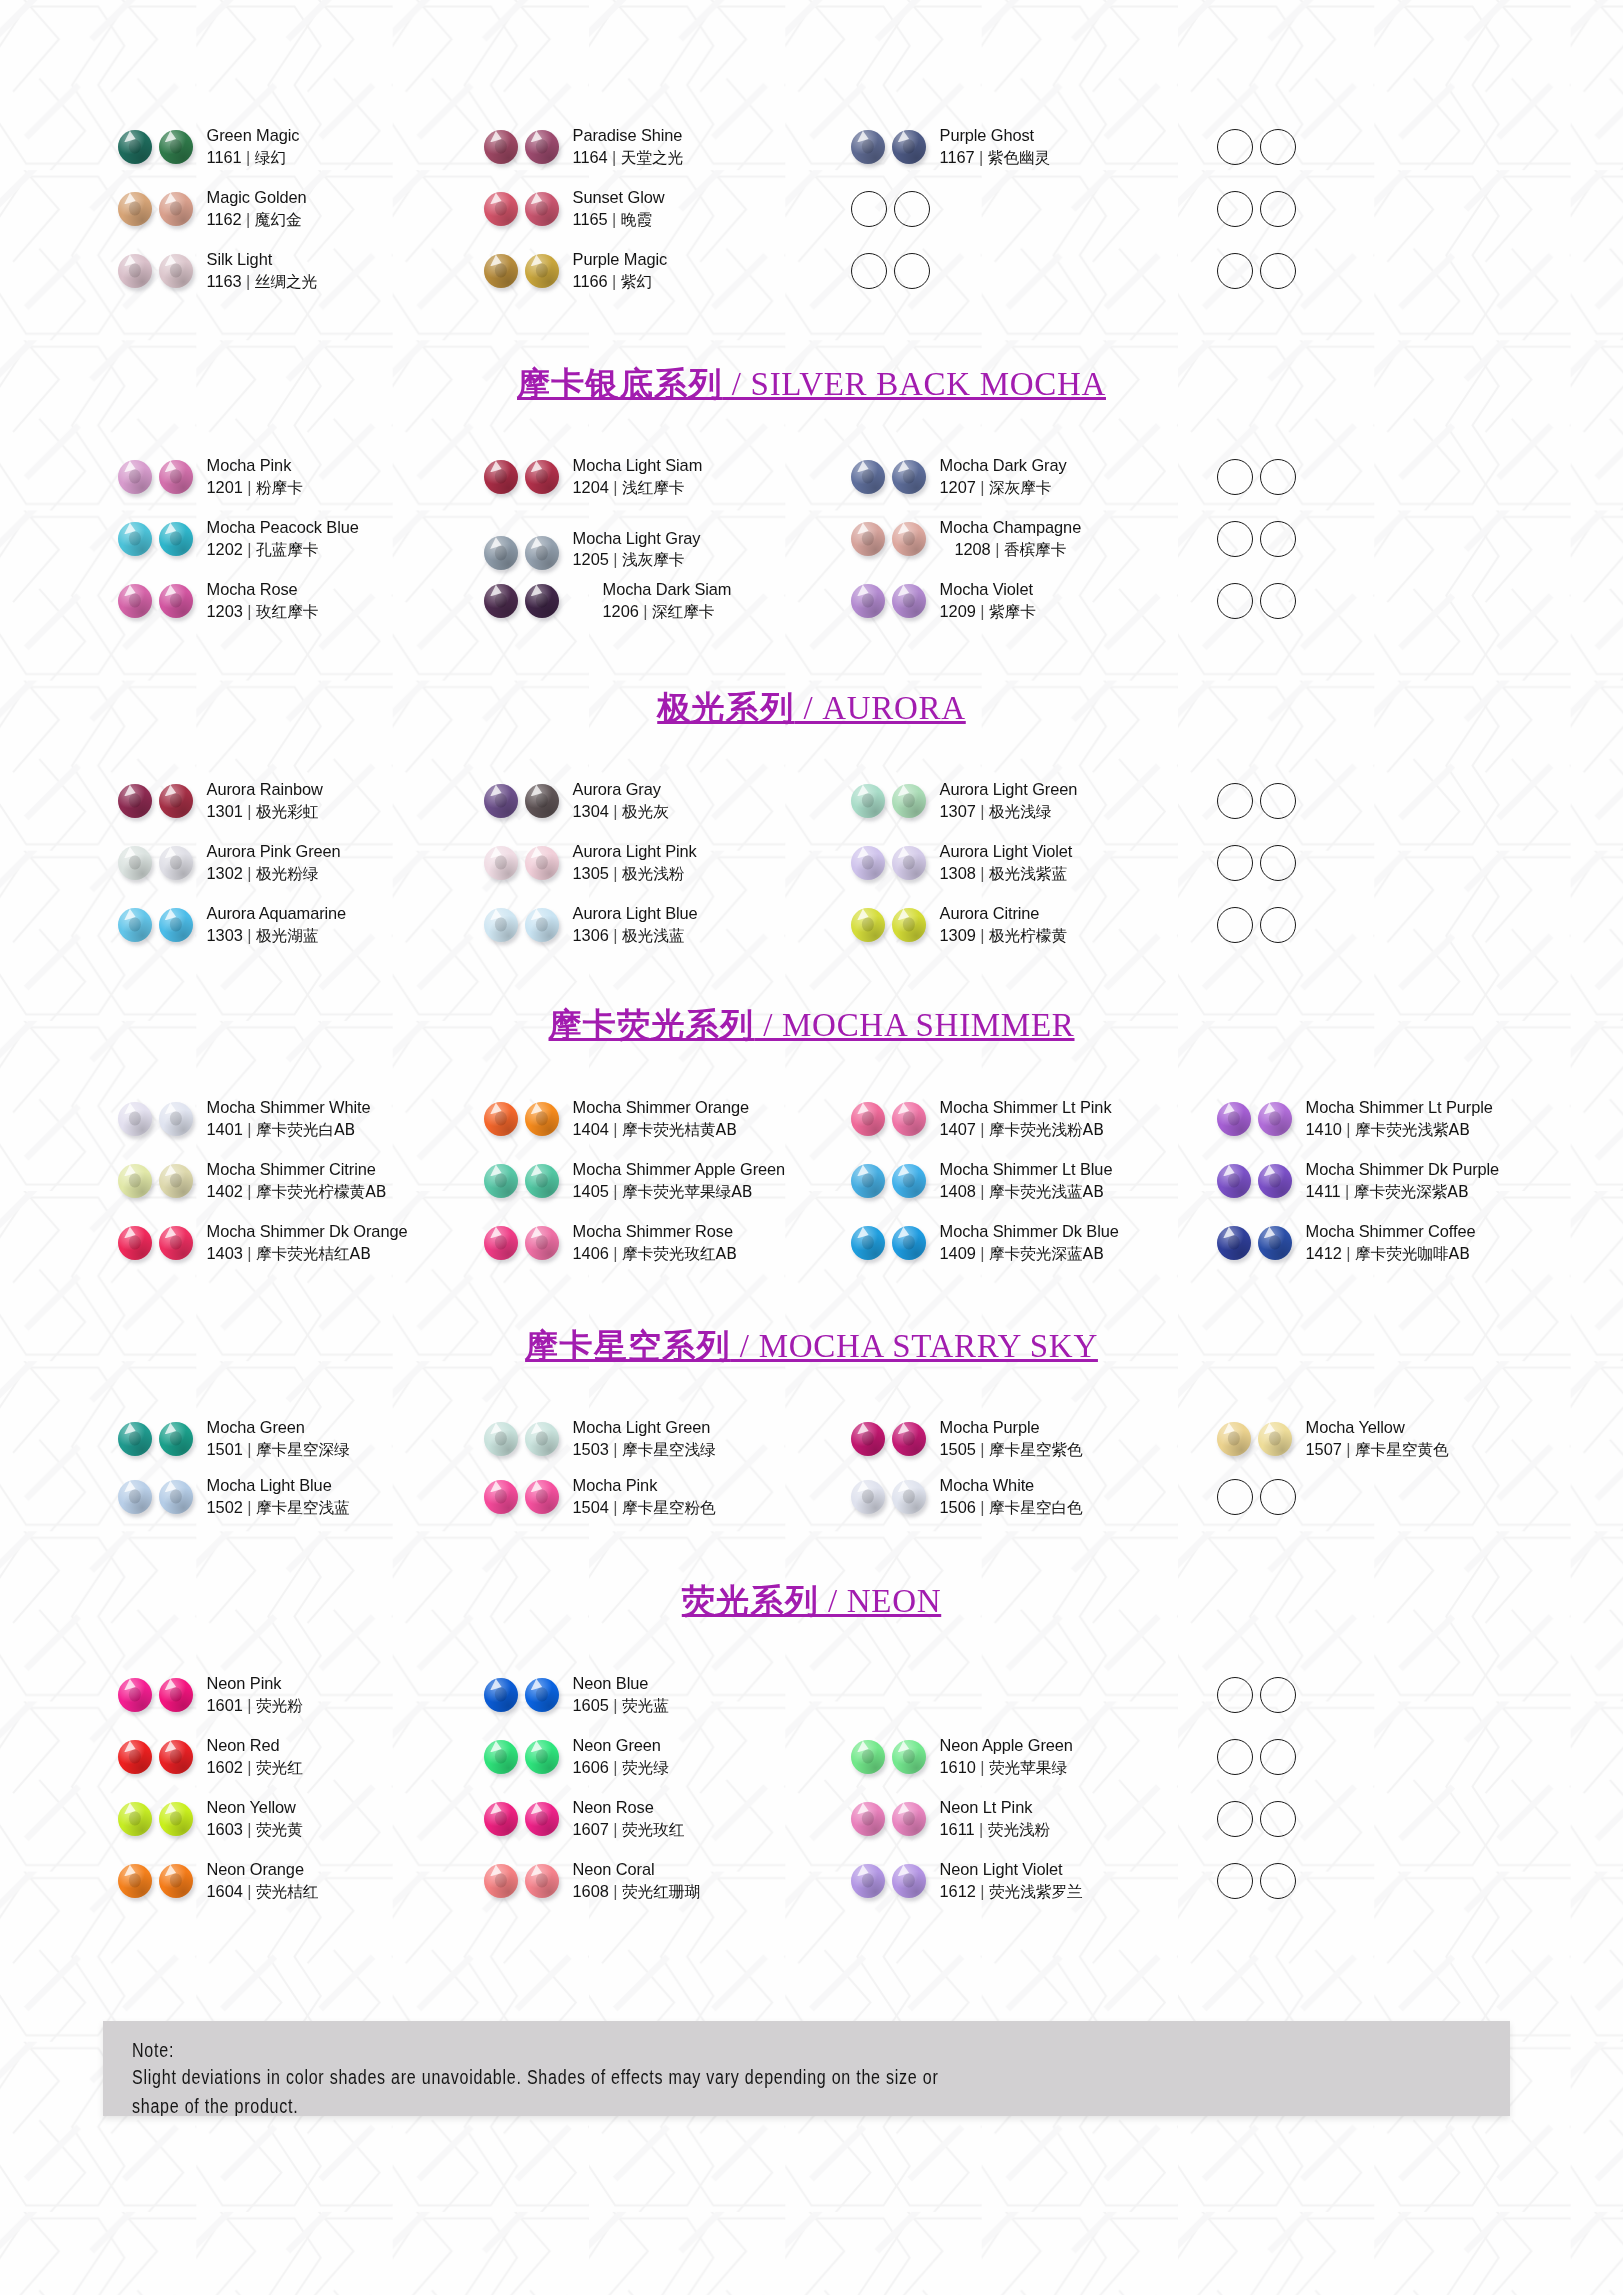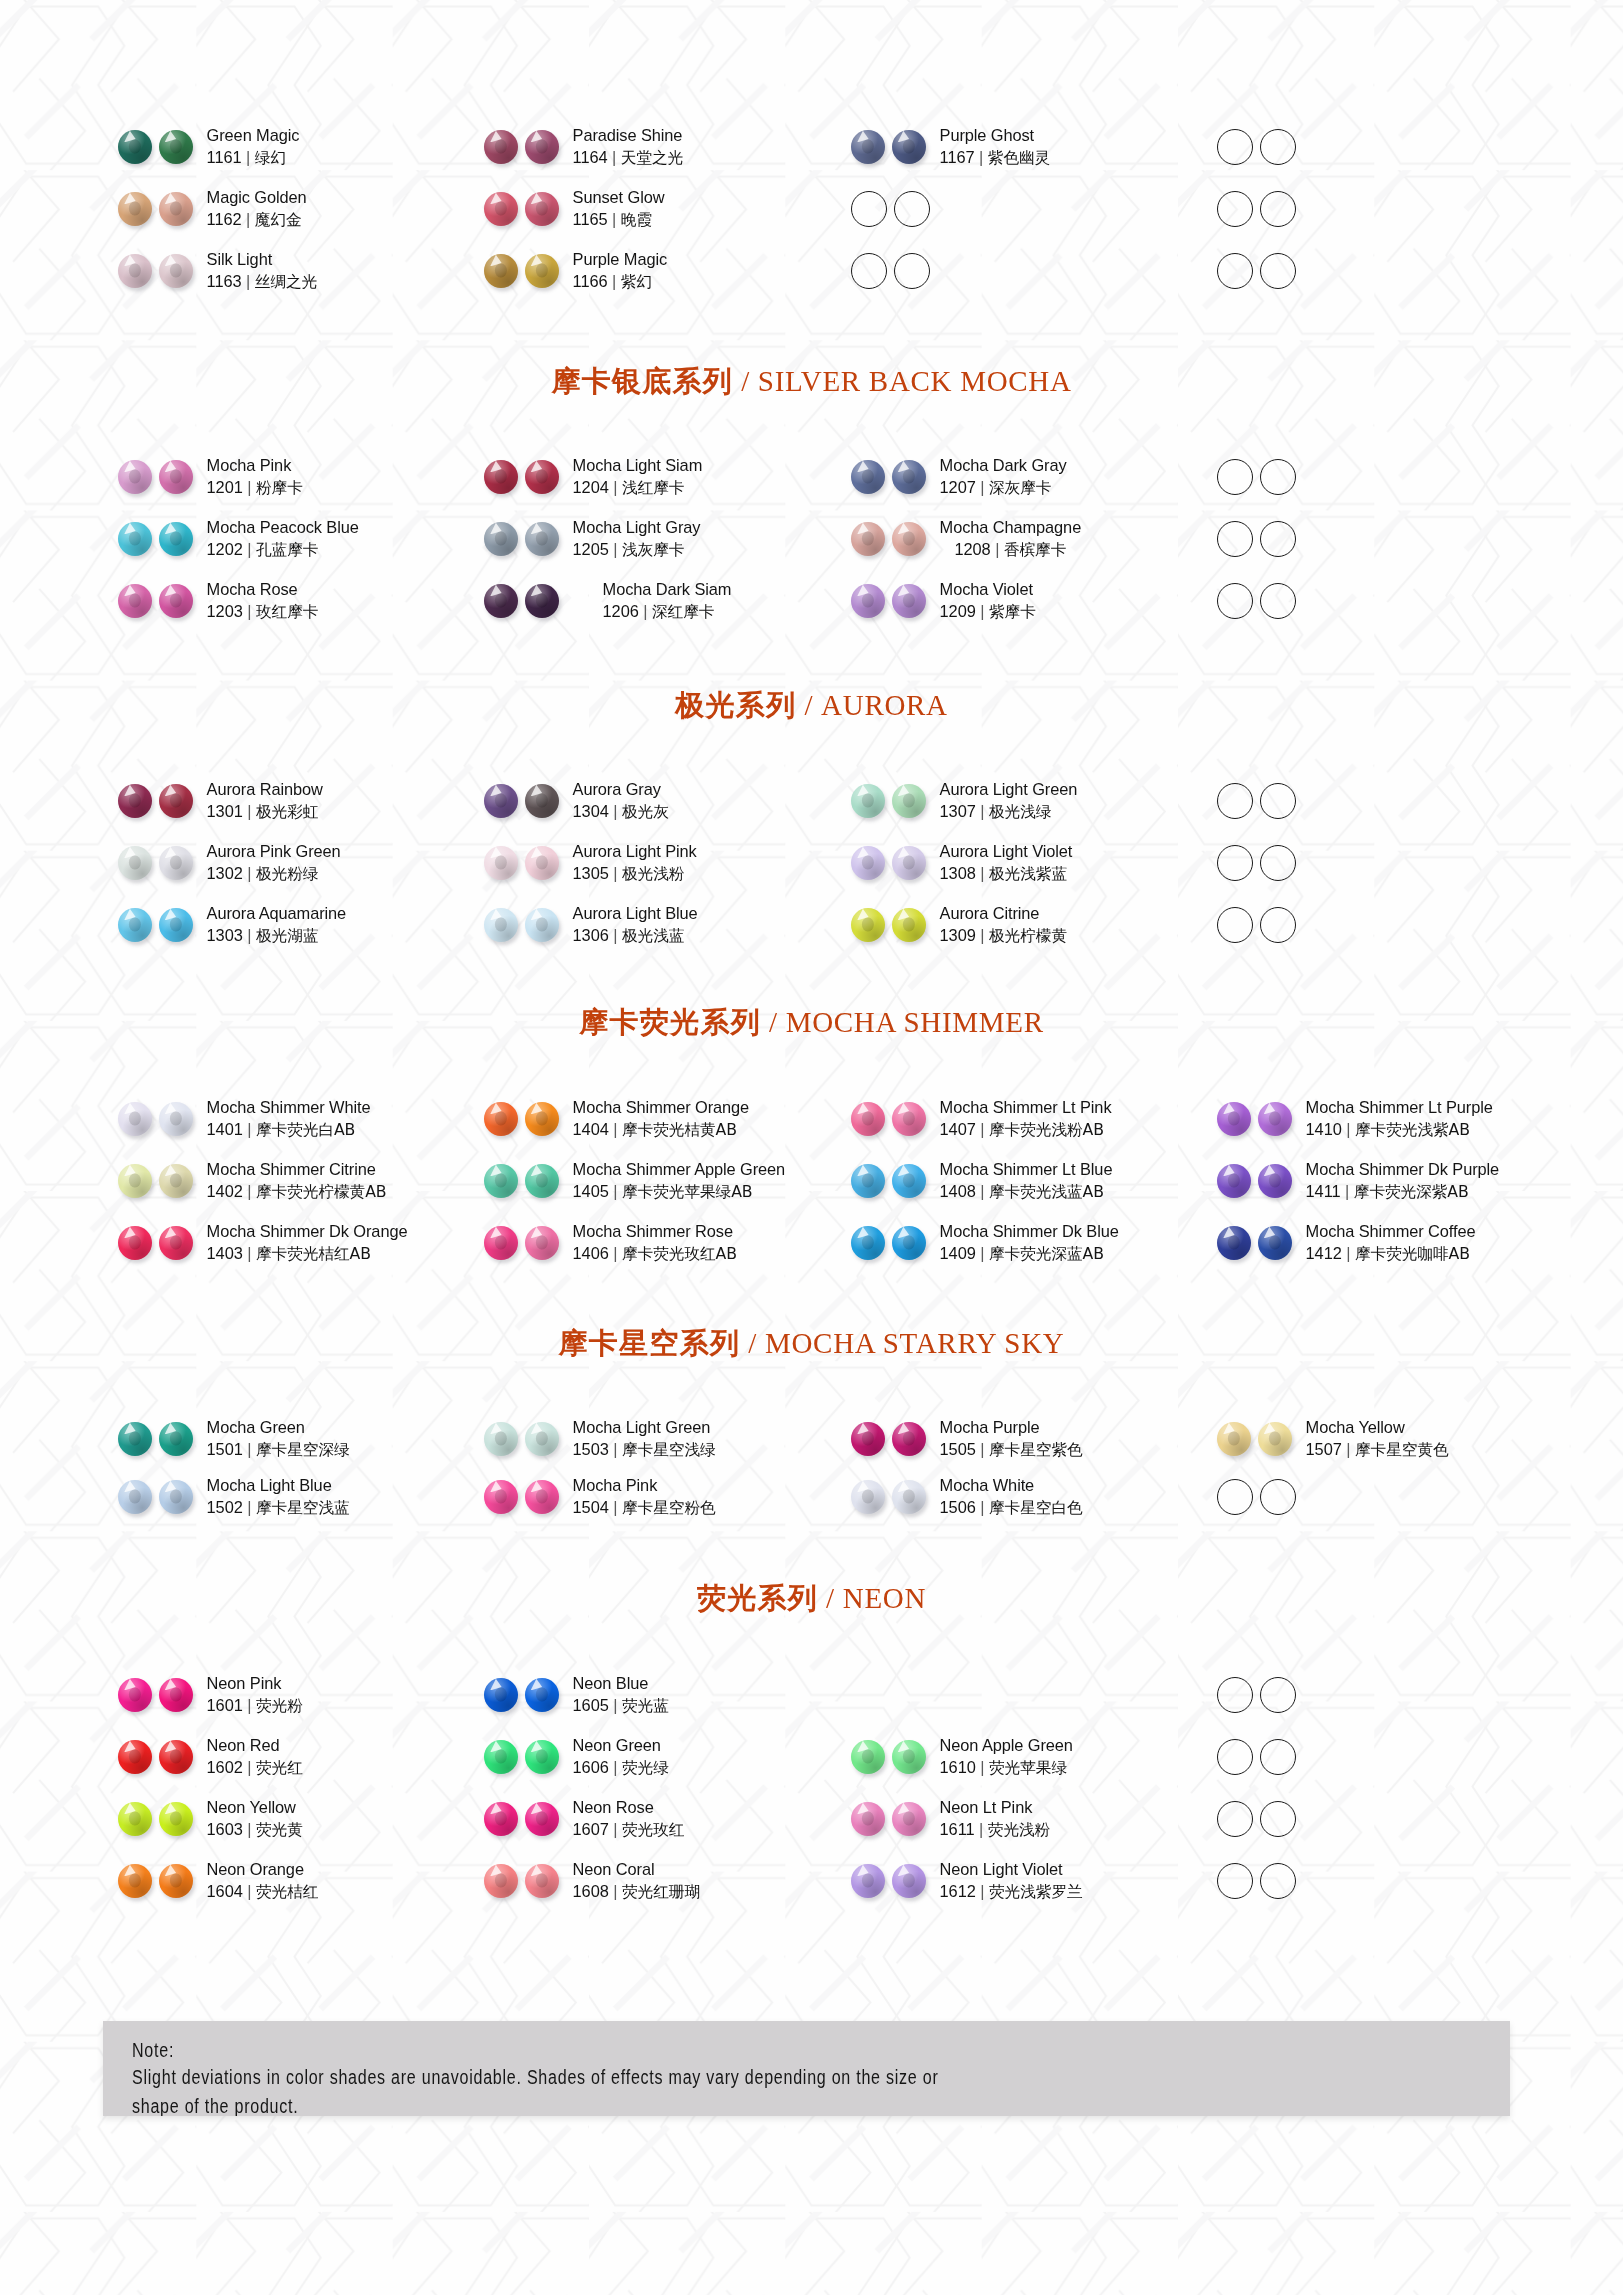--- a/index.html
+++ b/index.html
@@ -14,25 +14,26 @@
 
   
   #wm{position:absolute;inset:0;z-index:0;pointer-events:none;}
   #wm svg{width:100%;height:100%;display:block;}
 
   #page{position:relative;z-index:2;width:1623px;height:2295px;}
 
   
   .section-head{
     text-align:center;
-    font-size:29px;
+    font-size:33px;
     line-height:1;
-    color:#c2410c;
+    color:#a21caf;
     letter-spacing:0px;
     white-space:nowrap;
+    text-decoration:underline;
   }
   .section-head .cn{font-family:"DejaVu Serif", serif; font-weight:700; letter-spacing:1.3px;}
   .section-head .en{font-family:"Liberation Serif", serif; font-weight:400; letter-spacing:0.7px;}
 
   .row{display:flex;flex-direction:row;align-items:center;height:63px;}
 
   .gems{width:86px;display:flex;flex-direction:row;justify-content:flex-start;align-items:center;flex:0 0 86px;}
   .gem{
     width:34px;height:34px;border-radius:50%;
     margin-right:6.5px;
@@ -325,21 +326,21 @@
           <i class="shade"></i>
           <i class="facet-a"></i>
           <i class="facet-b"></i>
         </span>
       </div>
       <div class="labels">
         <div class="name">Mocha Light Siam</div>
         <div class="code"><span>1204</span><span class="sep">|</span><span class="cnname">浅红摩卡</span></div>
       </div>
     </div>
-    <div class="blk row" style="left: 484px; top: 507px; width: 353px;">
+    <div class="blk row" style="left: 484px; top: 507px; width: 353px; align-items: flex-end;">
       <div class="gems">
         <span class="gem" style="background: rgb(140, 154, 168);">
           <i class="shade"></i>
           <i class="facet-a"></i>
           <i class="facet-b"></i>
         </span>
         <span class="gem" style="background: rgb(147, 160, 174);">
           <i class="shade"></i>
           <i class="facet-a"></i>
           <i class="facet-b"></i>

